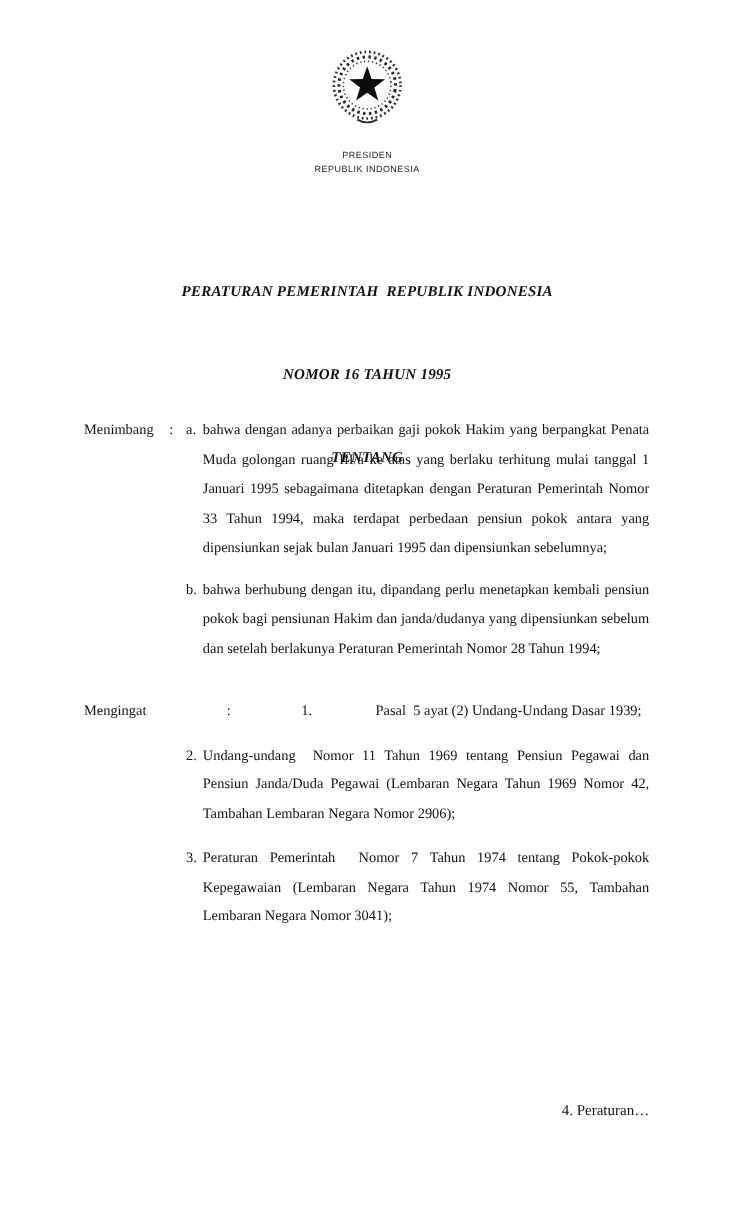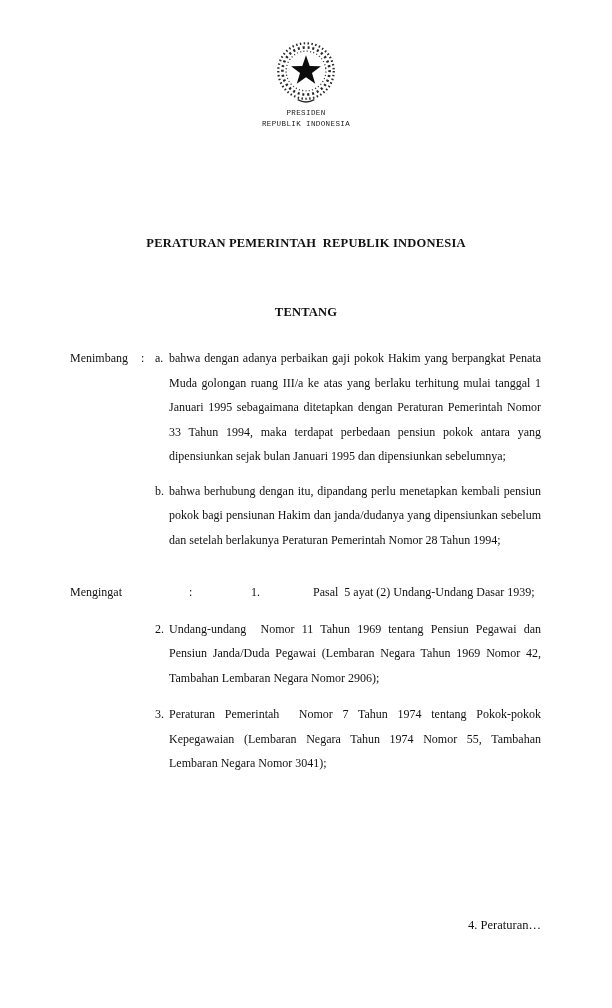--- a/index.html
+++ b/index.html
@@ -23,40 +23,41 @@
     top: 34px;
     left: 0;
     right: 0;
     text-align: center;
   }
   .emblem svg {
     display: block;
     margin: 0 auto;
   }
   .emblem-caption {
-    margin-top: 0;
-    font-family: Liberation Mono, monospace;
+    margin-top: 16px;
+    font-family: Liberation Sans, sans-serif;
     font-size: 7.5px;
     line-height: 11px;
     letter-spacing: 0.4px;
     color: #222222;
   }
 
   
   .title-block {
     position: absolute;
     top: 186px;
     left: 0;
     right: 0;
     text-align: center;
     font-weight: bold;
     font-size: 12.5px;
     line-height: 23px;
     letter-spacing: 0.2px;
     white-space: pre-wrap;
+    font-style: italic;
   }
 
   .salutation {
     position: absolute;
     top: 302px;
     left: 0;
     right: 0;
     text-align: center;
     font-weight: bold;
     font-size: 12.5px;
@@ -110,20 +111,21 @@
       <path d="M -9 31 Q 0 36 9 31" fill="none" stroke="#2a2a2a" stroke-width="1.6"></path>
     </svg>
     <div class="emblem-caption">
       <div>PRESIDEN</div>
       <div>REPUBLIK INDONESIA</div>
     </div>
   </div>
 
   <div class="title-block">
     <div>PERATURAN PEMERINTAH  REPUBLIK INDONESIA</div>
+    <div>NOMOR 16 TAHUN 1995</div>
     <div>TENTANG</div>
   </div>
 
 
   <div class="body-block">
 
     <div class="clause-row">
       <div class="clause-label">Menimbang</div>
       <div class="clause-colon">:</div>
       <div class="clause-marker">a.</div>

